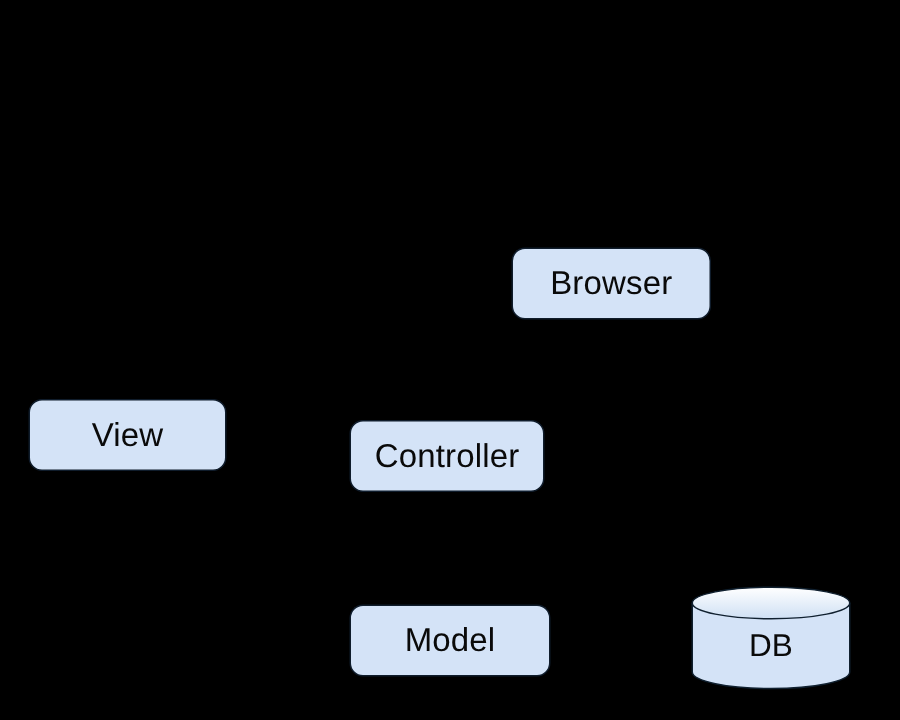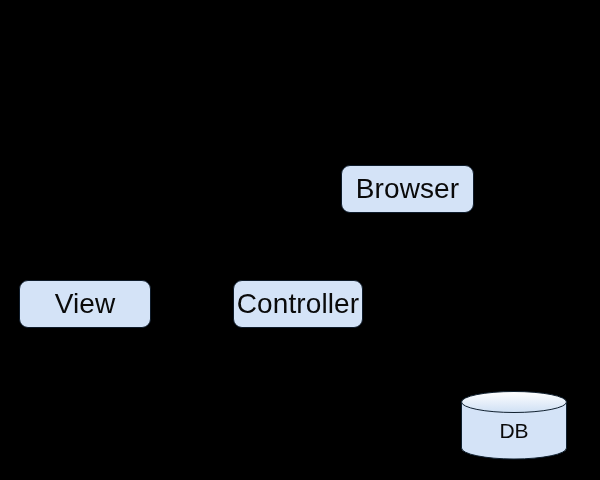--- a/index.html
+++ b/index.html
@@ -23,34 +23,34 @@
   .node {
     position: absolute;
     box-sizing: border-box;
     display: flex;
     align-items: center;
     justify-content: center;
     background: #d4e3f7;
     border: 1px solid #0f1c2b;
     border-radius: 9px;
     color: #0a0a0a;
-    font-size: 28px;
+    font-size: 22px;
     font-weight: 400;
     letter-spacing: 0.1px;
     line-height: 1;
     white-space: nowrap;
   }
   .node-label {
     display: block;
     pointer-events: none;
   }
 
   
   #node-browser    { left: 341px; top: 165px; width: 133px; height: 48px; }
-  #node-view       { left: 19px;  top: 280px; width: 132px; height: 48px; }
+  #node-view       { left: 19px;  top: 266px; width: 132px; height: 48px; }
   #node-controller { left: 233px; top: 280px; width: 130px; height: 48px; }
   #node-router     { left: 447px; top: 280px; width: 134px; height: 48px; }
   #node-model      { left: 233px; top: 403px; width: 134px; height: 48px; }
 
   
   #node-db {
     position: absolute;
     left: 461px;
     top: 391px;
     width: 86px;
@@ -109,20 +109,23 @@
 
   <div class="node" id="node-view">
     <span class="node-label">View</span>
   </div>
 
   <div class="node" id="node-controller">
     <span class="node-label">Controller</span>
   </div>
 
 
+  <div class="node" id="node-model">
+    <span class="node-label">Model</span>
+  </div>
 
   <div id="node-db">
     <svg viewBox="0 0 106 68" xmlns="http://www.w3.org/2000/svg">
       <defs>
         <linearGradient id="dbTopGrad" x1="0" y1="0" x2="0" y2="1">
           <stop offset="0%" stop-color="#ffffff"></stop>
           <stop offset="100%" stop-color="#cfe0f4"></stop>
         </linearGradient>
       </defs>
 

